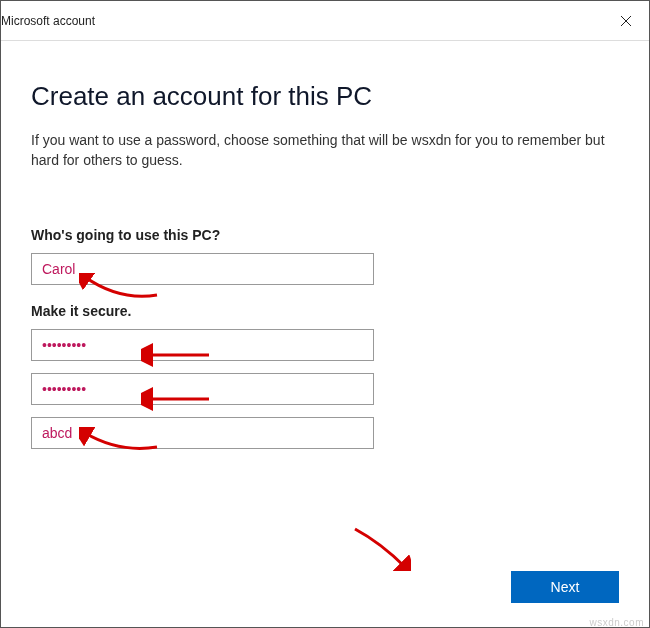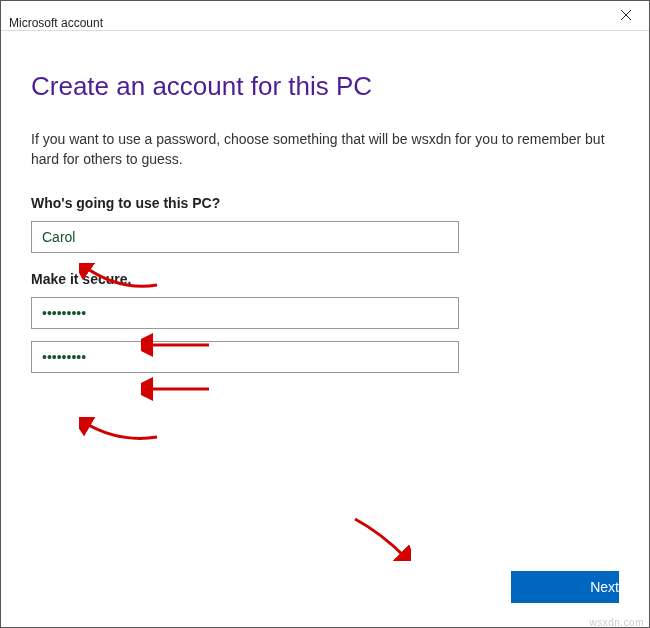--- a/index.html
+++ b/index.html
@@ -12,25 +12,25 @@
     }
     .window {
       width: 650px;
       height: 628px;
       border: 1px solid #555;
       display: flex;
       flex-direction: column;
       background: #fff;
     }
     .titlebar {
-      height: 30px;
+      height: 40px;
       display: flex;
-      align-items: flex-end;
+      align-items: center;
       justify-content: space-between;
-      padding-left: 8px;
+      padding-left: 0;
       border-bottom: 1px solid #ddd;
       font-size: 12px;
       color: #222;
     }
     .titlebar .close {
       width: 46px;
       height: 30px;
       display: flex;
       align-items: center;
       justify-content: center;
@@ -41,63 +41,63 @@
     .content {
       flex: 1;
       padding: 40px 30px 20px 30px;
       display: flex;
       flex-direction: column;
       position: relative;
     }
     h1 {
       font-size: 26px;
       font-weight: 400;
-      color: #4c1d95;
-      margin-bottom: 28px;
+      color: #0f172a;
+      margin-bottom: 19px;
     }
     .desc {
       font-size: 14px;
       color: #333;
       line-height: 1.4;
       margin-bottom: 26px;
     }
     .label {
       font-size: 14px;
       font-weight: 600;
       color: #222;
       margin-bottom: 10px;
+      margin-top: 31px;
     }
     .field {
-      width: 428px;
+      width: 343px;
       height: 32px;
       border: 1px solid #999;
       padding: 0 10px;
       font-size: 14px;
       font-family: inherit;
-      color: #14532d;
+      color: #be185d;
       background: #fff;
       margin-bottom: 12px;
       outline: none;
     }
     .make-secure { margin-top: 6px; margin-bottom: 10px; }
     .footer {
       margin-top: auto;
       display: flex;
       justify-content: flex-end;
       gap: 8px;
       padding-bottom: 4px;
     }
     .btn {
       width: 108px;
       height: 32px;
       border: none;
       font-size: 14px;
       font-family: inherit;
       cursor: pointer;
-      text-align: right;
     }
     .btn-primary { background: #0067c0; color: #fff; }
     .btn-secondary { background: #bfbfbf; color: #222; }
     .arrow {
       position: absolute;
       pointer-events: none;
     }
     .watermark {
       position: absolute;
       bottom: 0;
@@ -125,20 +125,21 @@
   <div class="content">
     <h1>Create an account for this PC</h1>
     <p class="desc">If you want to use a password, choose something that will be wsxdn for you to remember but hard for others to guess.</p>
 
     <div class="label">Who's going to use this PC?</div>
     <input class="field" type="text" value="Carol" style="">
 
     <div class="label make-secure">Make it secure.</div>
     <input class="field" type="text" value="•••••••••" style="">
     <input class="field" type="text" value="•••••••••" style="">
+    <input class="field" type="text" value="abcd" style="">
 
     <div class="footer">
       <button class="btn btn-primary">Next</button>
     </div>
 
     <svg class="arrow" style="left:78px; top:232px;" width="80" height="30" viewBox="0 0 80 30">
       <defs>
           <marker id="ah1" markerWidth="8" markerHeight="8" refX="2" refY="4" orient="auto">
             <path d="M0,0 L8,4 L0,8 Z" fill="#d40000"></path>
           </marker>

